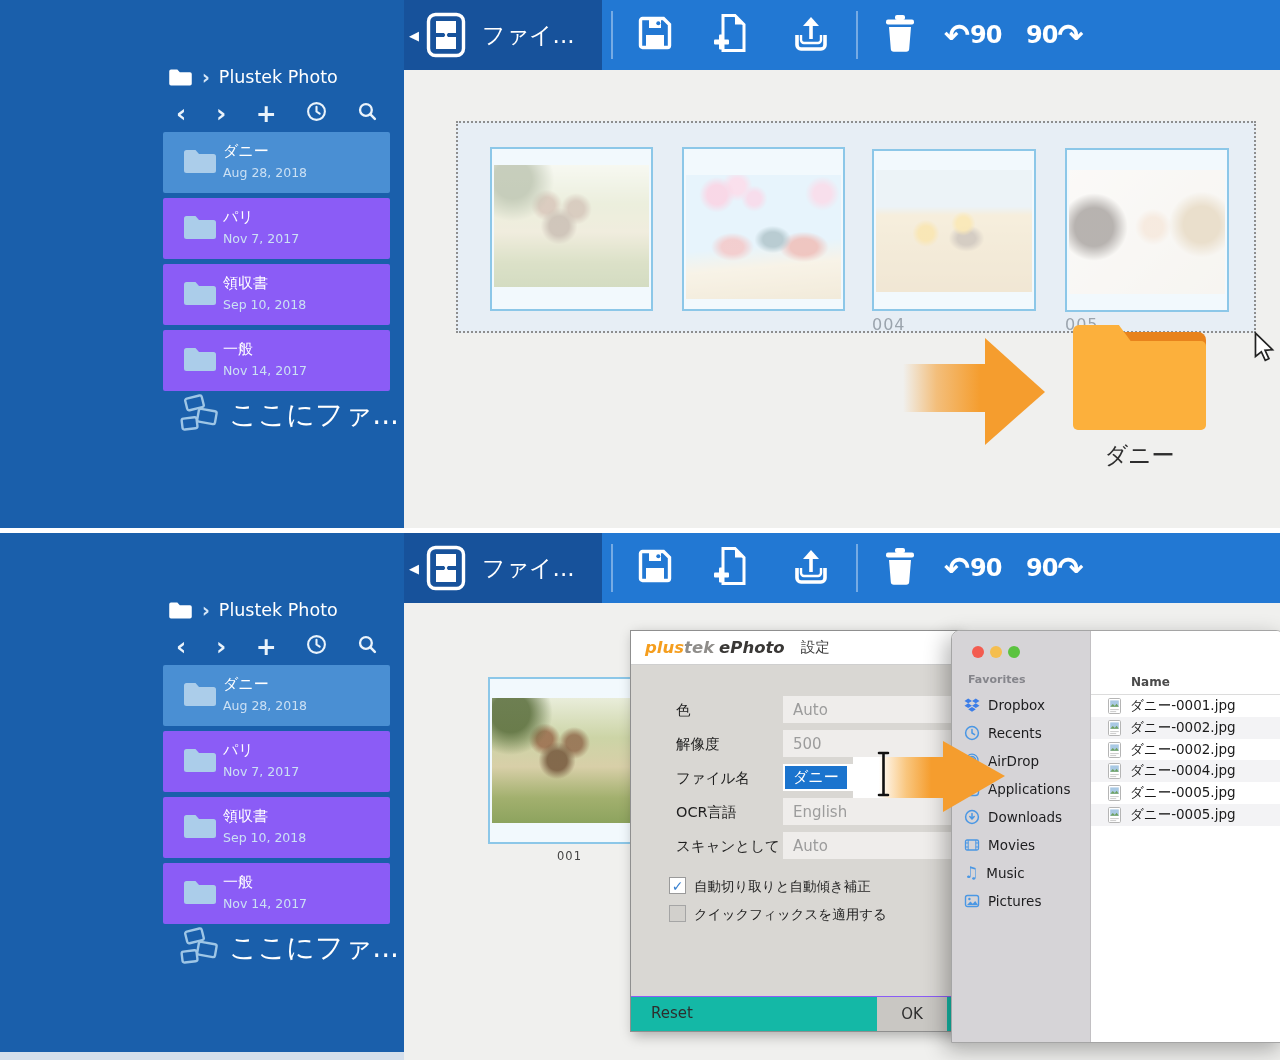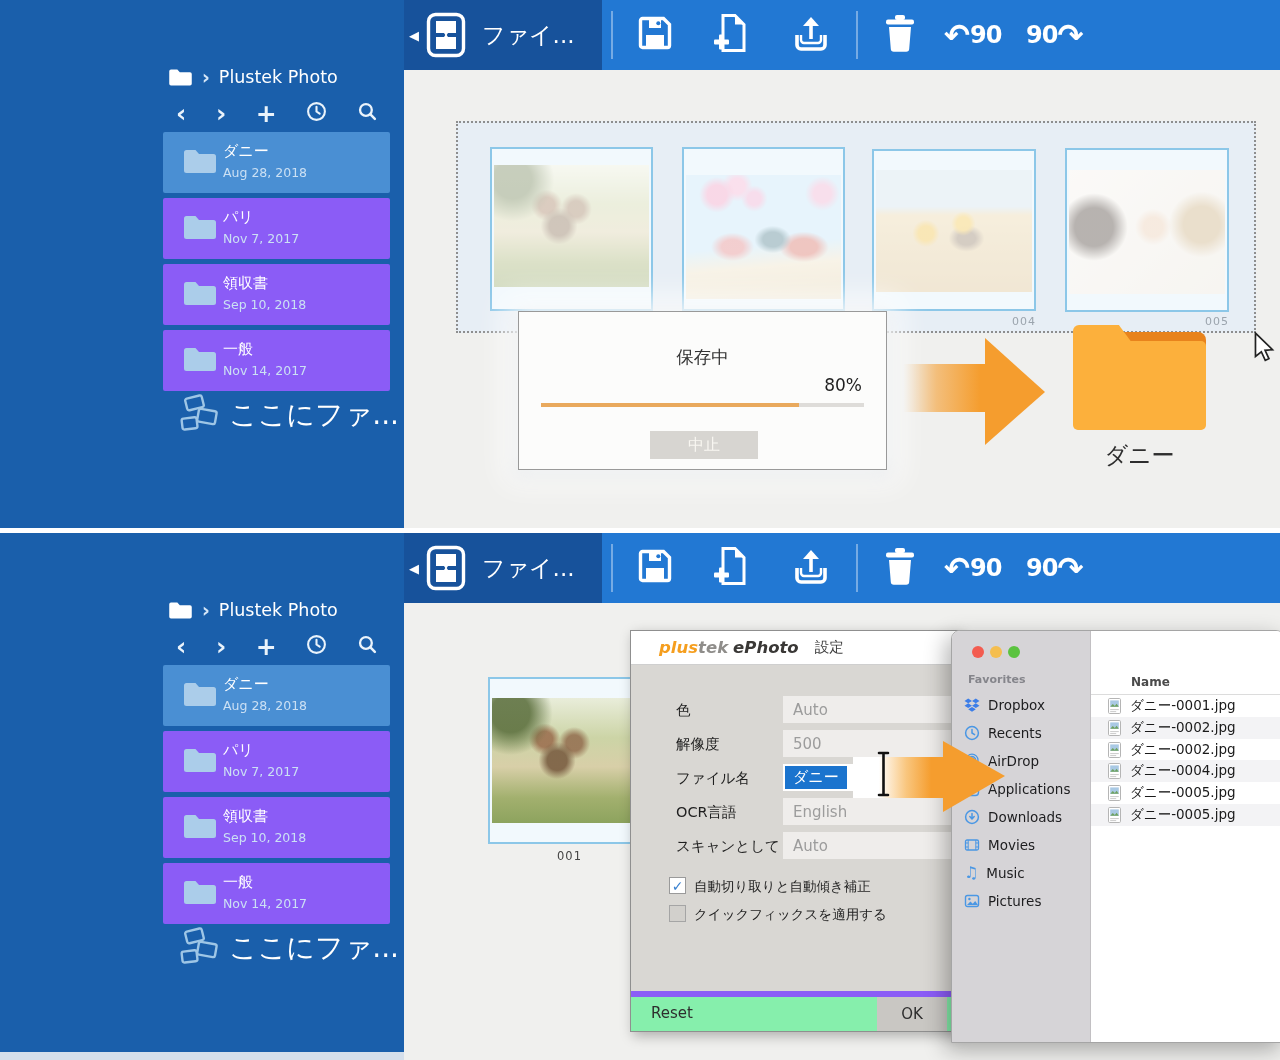--- a/index.html
+++ b/index.html
@@ -71,21 +71,21 @@
   .ph-beach{background:
     radial-gradient(circle at 32% 52%, rgba(240,190,60,.95) 0 6%, rgba(240,190,60,0) 11%),
     radial-gradient(circle at 56% 44%, rgba(242,196,70,.95) 0 6%, rgba(242,196,70,0) 11%),
     radial-gradient(ellipse at 58% 56%, rgba(90,70,60,.6) 0 7%, rgba(90,70,60,0) 14%),
     linear-gradient(to bottom,#ccdfe9 0 30%,#e7d3a5 37%,#d9bf8e 100%)}
   .ph-baby{background:
     radial-gradient(circle at 16% 46%, rgba(58,46,38,.95) 0 13%, rgba(58,46,38,0) 23%),
     radial-gradient(circle at 85% 44%, rgba(196,164,110,.9) 0 12%, rgba(196,164,110,0) 22%),
     radial-gradient(circle at 54% 46%, rgba(232,200,172,.95) 0 9%, rgba(232,200,172,0) 17%),
     linear-gradient(135deg,#f4f1ec,#e9e4da)}
-  .plabel{position:absolute;width:164px;text-align:right;font-size:11px;color:#9BA4AD;letter-spacing:1px;z-index:2}
+  .plabel{position:absolute;width:164px;text-align:left;font-size:16px;color:#9BA4AD;letter-spacing:1px;z-index:2}
   .pl3{left:872px;top:315px}.pl4{left:1065px;top:315px}
 
   .sdialog{position:absolute;left:518px;top:311px;width:369px;height:159px;background:#FCFCFB;border:1px solid #999;
            box-shadow:0 0 28px 12px rgba(255,255,255,.92),0 3px 16px rgba(90,110,130,.38);z-index:10;box-sizing:border-box}
   .sd-title{position:absolute;top:33px;width:100%;text-align:center;font-size:17.5px;color:#333}
   .sd-pct{position:absolute;top:63px;right:24px;font-size:17px;color:#1f1f1f}
   .sd-track{position:absolute;left:22px;right:22px;top:91px;height:4px;background:#DEDCD9}
   .sd-fill{position:absolute;left:0;top:0;height:100%;background:#E9A95D}
   .sd-btn{position:absolute;left:131px;top:119px;width:108px;height:28px;background:#D7D5D1;color:#F8F6F1;
           font-size:16px;display:flex;align-items:center;justify-content:center}
@@ -104,36 +104,36 @@
 
   
   .fr-b{left:488px;top:144px;width:163px;height:167px}
   .pho-b{top:19px;height:125px}
   .pl-b{position:absolute;left:488px;top:316px;width:163px;text-align:center;font-size:11.5px;color:#444;letter-spacing:1px;z-index:2}
 
   .setdlg{position:absolute;left:630px;top:97px;width:330px;height:402px;background:#D9D7D3;border:1px solid #8F8F8F;
           box-shadow:3px 4px 12px rgba(0,0,0,.28);z-index:5;box-sizing:border-box}
   .sd-head{position:absolute;left:0;top:0;right:0;height:33px;background:#fff;border-bottom:1px solid #CFCFCF;
            display:flex;align-items:center}
-  .logo{margin-left:28px;font-style:italic;font-weight:bold;font-size:16.5px;white-space:nowrap}
+  .logo{margin-left:14px;font-style:italic;font-weight:bold;font-size:16.5px;white-space:nowrap}
   .lg-plus{color:#F59E1E}.lg-tek{color:#8F8D8A}.lg-prod{color:#3A3836;margin-left:5px}
   .dlg-title{margin-left:16px;font-size:14.5px;color:#3E3E3E}
   .srow-label{position:absolute;left:45px;font-size:14.5px;color:#1F1F1F;white-space:nowrap}
   .srow-input{position:absolute;left:152px;width:172px;height:27px;background:#EFEDEB;color:#9C9C9C;font-size:15px;
               display:flex;align-items:center;padding-left:10px;box-sizing:border-box}
   .rl1{top:70px}.rl2{top:104px}.rl3{top:138px}.rl4{top:172px}.rl5{top:206px}
   .ri1{top:65px}.ri2{top:99px}.ri3{top:133px}.ri4{top:167px}.ri5{top:201px}
   .in-file{background:#fff;padding-left:2px}
   .selchip{background:#1B74CE;color:#fff;padding:2px 8px;font-size:15px}
   .chk{position:absolute;left:38px;width:17px;height:17px;box-sizing:border-box;display:flex;align-items:center;justify-content:center}
   .chk1{top:246px;background:#fff;border:1px solid #9A9A9A;color:#3B82D0;font-size:14px;font-weight:bold}
   .chk2{top:274px;background:#D2D0CC;border:1px solid #A5A5A5}
   .chklab{position:absolute;left:63px;font-size:13.5px;color:#1F1F1F;white-space:nowrap}
   .cl1{top:247px}.cl2{top:275px}
-  .sd-foot{position:absolute;left:0;right:0;bottom:0;height:34px;background:#86efac;border-top:6px solid #8b5cf6}
+  .sd-foot{position:absolute;left:0;right:0;bottom:0;height:34px;background:#14b8a6;border-top:1px solid #8b5cf6}
   .reset{position:absolute;left:20px;top:7px;font-size:15px;color:#2E2E2E}
   .okbtn{position:absolute;right:12px;top:0;width:70px;height:100%;background:#C9C7C3;display:flex;align-items:center;
          justify-content:center;font-size:15px;color:#2E2E2E}
 
   .finder{position:absolute;left:951px;top:97px;width:334px;height:413px;background:#fff;border:1px solid #A5A5A5;
           border-radius:9px 9px 0 0;box-shadow:-5px 7px 22px rgba(0,0,0,.3);z-index:8;box-sizing:border-box;overflow:hidden}
   .fsbar{position:absolute;left:0;top:0;width:139px;height:100%;background:#D6D4D7;border-right:1px solid #C2C0C3;box-sizing:border-box}
   .tl{position:absolute;top:15px;width:12px;height:12px;border-radius:50%}
   .tl-r{left:20px;background:#F35C50}.tl-y{left:38px;background:#F5BE4F}.tl-g{left:56px;background:#5BC33F}
   .fav{position:absolute;left:16px;top:42px;font-size:11px;color:#85858B;font-weight:bold}
@@ -284,28 +284,20 @@
 
     <div class="ab-top"></div>
     <div class="ah-top"></div>
     <div class="destfolder">
       <div class="df-back"></div>
       <div class="df-tab"></div>
       <div class="df-front"></div>
     </div>
     <div class="df-label">ダニー</div>
 
-    <div class="sdialog">
-      <div class="sd-title">保存中</div>
-      <div class="sd-pct">80%</div>
-      <div class="sd-track">
-        <div class="sd-fill" style="width:80%"></div>
-      </div>
-      <div class="sd-btn">中止</div>
-    </div>
 
     <div class="cursor-top">
       <svg width="24" height="32" viewBox="0 0 22 30">
           <path d="M3 1 L3 23 L8.5 18.5 L12.2 26.5 L15.6 25 L12 17.2 L19 16.6 Z" fill="#fff" stroke="#222" stroke-width="1.6"></path>
         </svg>
     </div>
   </div>
 
   <div class="hdivider"></div>
 

